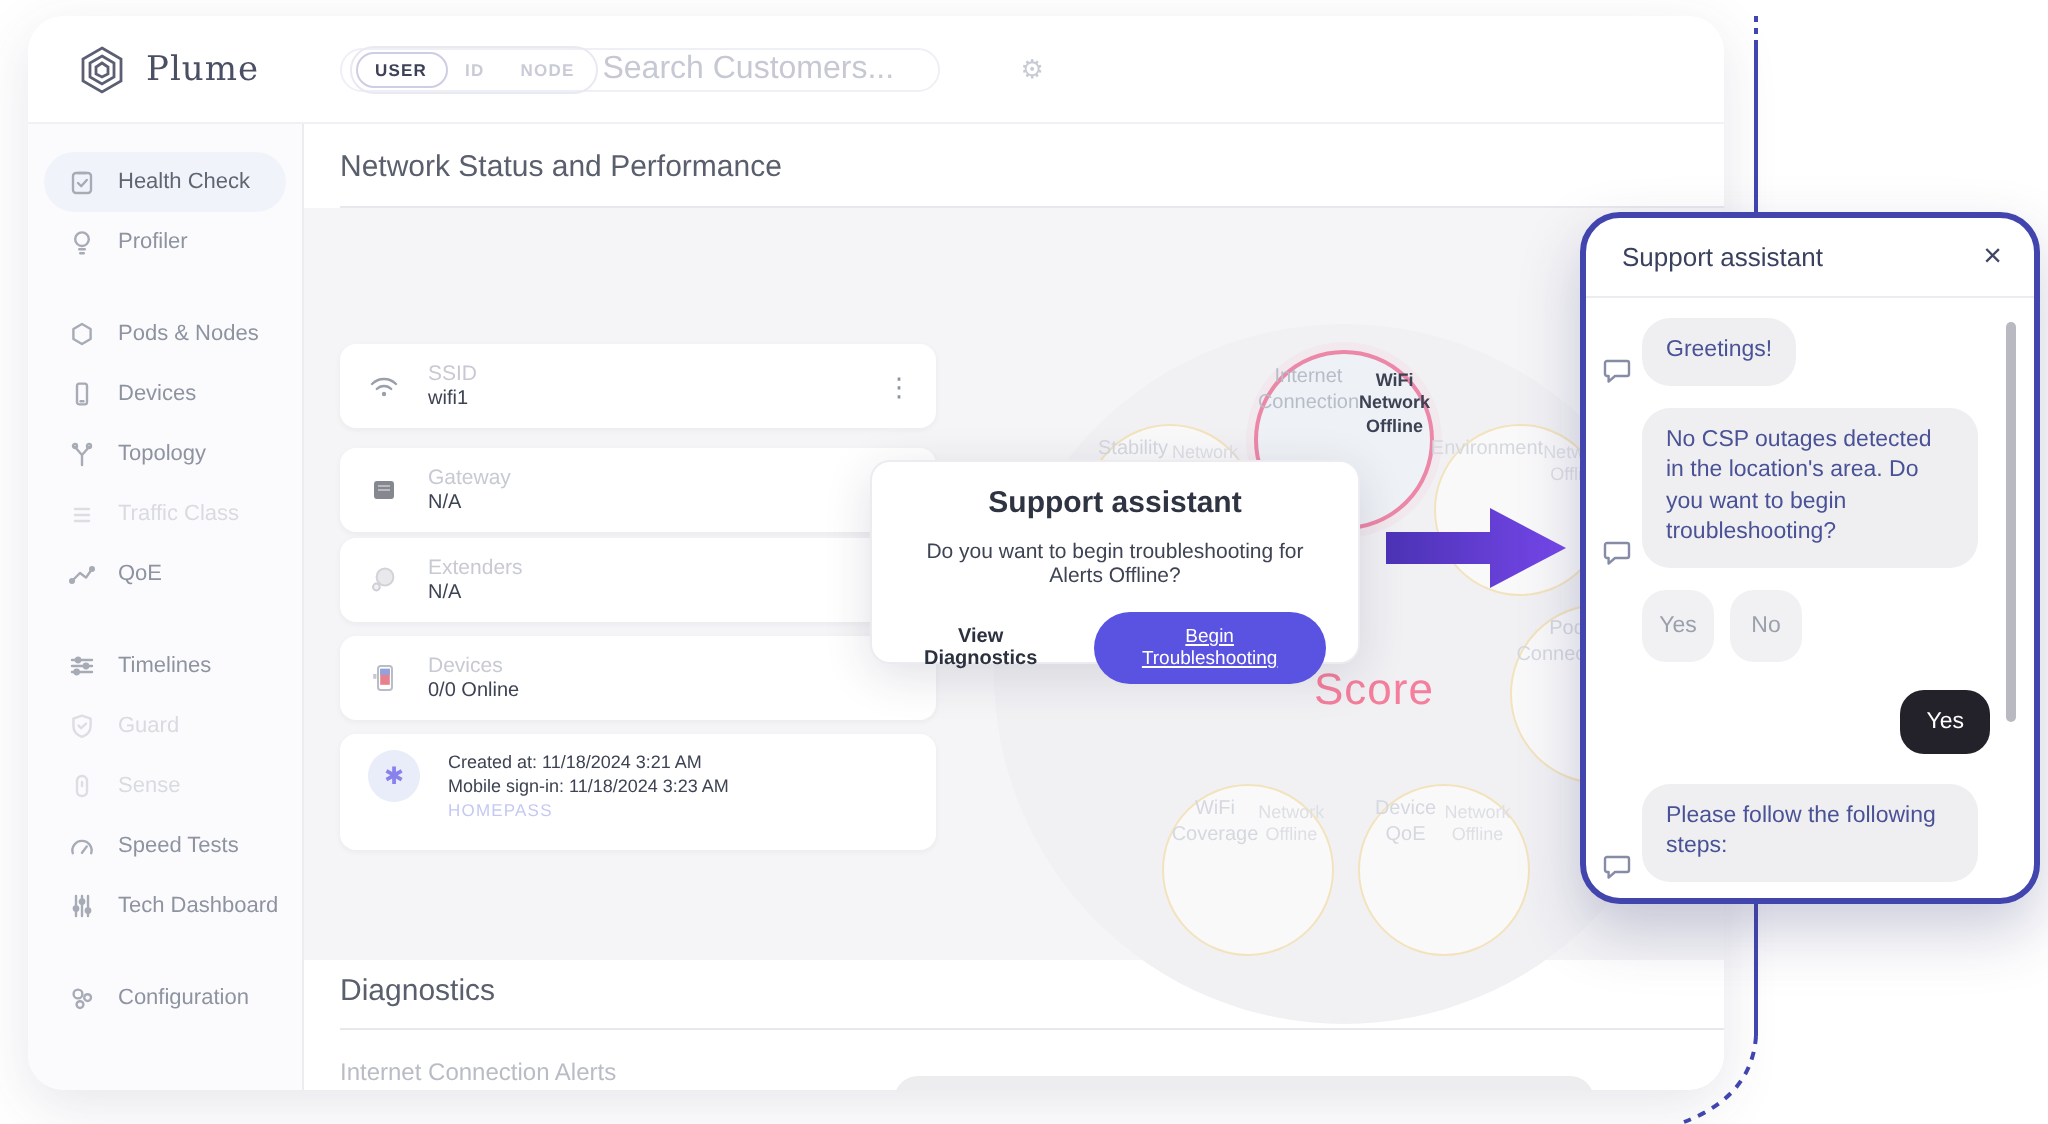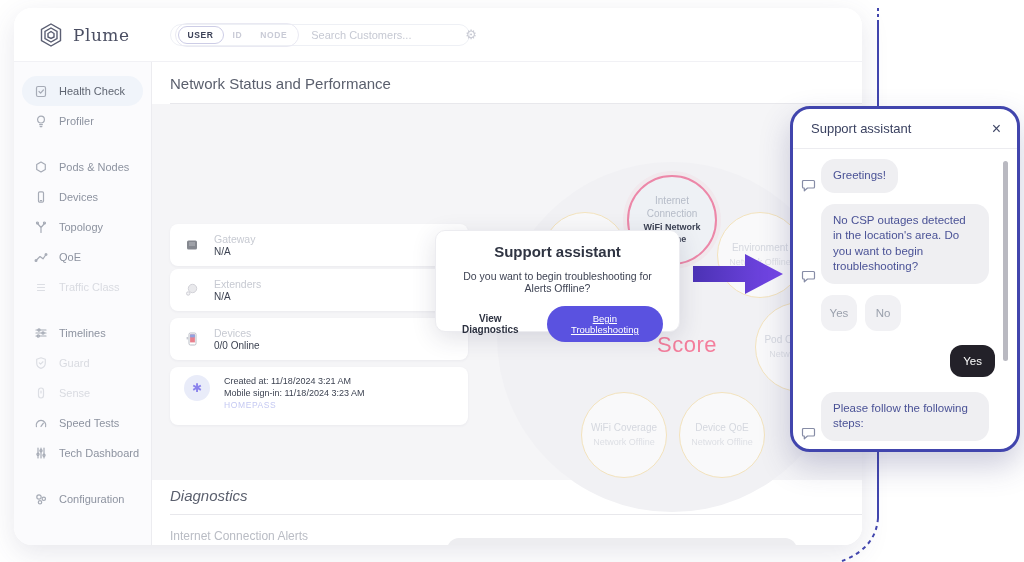--- a/index.html
+++ b/index.html
@@ -10,45 +10,45 @@
   .window { position:absolute; left:14px; top:8px; width:848px; height:537px;
     background:#fff; border-radius:18px; box-shadow:0 8px 28px rgba(70,70,110,.13);
     overflow:hidden; }
 
   
   .topbar { position:absolute; left:0; top:0; right:0; height:54px; display:flex;
     align-items:center; padding-left:24px; background:#fff; border-bottom:1px solid #f1f1f5; }
   .brand { display:flex; align-items:center; gap:9px; }
   .brand-name { font-family:"DejaVu Serif", serif; font-size:17px; color:#4b4f63; letter-spacing:.5px; }
   .search-pill { margin-left:40px; display:flex; align-items:center; height:22px; width:300px;
-    border:1px solid #eef0f5; border-radius:999px; padding:0 10px 0 4px; gap:12px; background:#fff; }
+    border:1px solid #eef0f5; border-radius:999px; padding:0 10px 0 4px; gap:2px; background:#fff; }
   .tab-group { display:flex; align-items:center; border:1px solid #e9e9f2; border-radius:999px; padding:2px; }
   .tab-user { background:#fff; border:1px solid #cdcde6; border-radius:999px; padding:3px 9px;
     font-size:8.5px; font-weight:700; letter-spacing:.6px; color:#3d4258; }
   .tab-dim { font-size:8.5px; font-weight:600; letter-spacing:.6px; color:#c9cbd6; padding:0 9px; }
-  .search-input { flex:1; border:none; outline:none; font-size:11px; color:#474c5a; background:transparent; }
+  .search-input { flex:1; border:none; outline:none; font-size:16px; color:#474c5a; background:transparent; }
   .search-input::placeholder { color:#c6c9d3; }
   .gear-glyph { font-size:13px; color:#c9cbd4; }
 
   
   .sidebar { position:absolute; left:0; top:54px; bottom:0; width:138px;
     background:#fbfbfd; border-right:1px solid #ececf0; padding-top:14px; }
   .side-item { height:30px; display:flex; align-items:center; gap:11px; margin:0 8px;
     padding-left:12px; font-size:11px; color:#8d93a0; border-radius:999px; cursor:pointer; }
   .side-item.active { background:#f0f4fa; color:#5f6571; }
   .side-item.disabled { color:#d9dbe1; }
   .side-item svg { flex:0 0 14px; }
   .gap-top { margin-top:16px; }
   .icon-stroke { fill:none; stroke:#a6abb6; stroke-width:1.2; stroke-linecap:round; stroke-linejoin:round; }
   .disabled .icon-stroke { stroke:#dcdee4; }
 
   
   .main { position:absolute; left:138px; top:54px; right:0; bottom:0; background:#fff; }
   .sec-title { position:absolute; left:18px; font-size:15px; color:#5a5f6d; }
-  .t1 { top:13px; } .t2 { top:425px;font-style:italic; }
+  .t1 { top:13px; } .t2 { top:425px; }
   .rule { position:absolute; left:18px; right:0; height:1px; background:#e8e8ec; }
   .r1 { top:41px; } .r2 { top:452px; }
   .sub-label { position:absolute; left:18px; top:467px; font-size:12px; color:#b9bcc4; }
   .band { position:absolute; left:0; top:42px; right:0; height:376px; background:#f5f5f7; }
   .bottom-pill { position:absolute; left:295px; top:476px; width:350px; height:24px;
     background:#ededf0; border-radius:14px; }
 
   
   .card { position:absolute; left:18px; width:298px; background:#fff; border-radius:8px;
     box-shadow:0 1px 3px rgba(40,40,80,.05); display:flex; align-items:center;
@@ -60,22 +60,22 @@
   .card-line  { font-size:9px; color:#3d4352; line-height:1.35; }
   .card-badge { font-size:8.5px; letter-spacing:.6px; color:#c5c9f2; margin-top:1px; }
   .kebab { margin-left:auto; color:#8d93a0; font-size:13px; letter-spacing:0; cursor:pointer; }
   .abc-avatar { width:26px; height:26px; border-radius:50%; background:#e9ecf9; color:#8a82ec;
     font-size:12px; display:flex; align-items:center; justify-content:center; flex:0 0 26px; }
   .card-body { flex:1; }
 
   
   .viz-bg { position:absolute; left:345px; top:58px; width:350px; height:350px;
     border-radius:50%; background:#f1f1f4; }
-  .bubble { position:absolute; border-radius:50%; display:flex; flex-direction:column;
-    align-items:center; justify-content:center; text-align:center; padding:6px; cursor:pointer; }
+  .bubble { position:absolute; border-radius:50%; display:flex; flex-direction:row;
+    align-items:flex-start; justify-content:center; text-align:center; padding:6px; cursor:pointer; }
   .bubble .bt { font-size:10px; line-height:1.25; }
   .bubble .bs { font-size:9px;  line-height:1.25; margin-top:2px; }
   .b-alert { left:475px; top:71px; width:90px; height:90px; background:#eef1f5;
     border:2px solid #ec87a8; box-shadow:0 0 0 4px rgba(236,135,168,.08); }
   .b-alert .bt { color:#b6bcc8; } .b-alert .bs { color:#3c4254; font-weight:700; font-size:9px; }
   .b-warn { width:86px; height:86px; background:rgba(255,255,255,.55); border:1.5px solid #f3e3bd; }
   .b-warn .bt { color:#d5d8df; } .b-warn .bs { color:#dddfe4; }
   .b-stability{left:390px; top:108px;} .b-environment{left:565px; top:108px;}
   .b-pod{left:603px; top:198px; width:90px; height:90px;}
   .b-wifi{left:429px; top:288px;} .b-qoe{left:527px; top:288px;}
@@ -186,37 +186,37 @@
     <div class="side-item">
       <svg width="14" height="14" viewBox="0 0 14 14">
           <g class="icon-stroke">
             <path d="M7 12.5 V7.5 M7 7.5 L3.5 3.5 M7 7.5 L10.5 3.5"></path>
             <circle cx="3.5" cy="3" r="1"></circle>
             <circle cx="10.5" cy="3" r="1"></circle>
           </g>
         </svg>
       <span>Topology</span>
     </div>
+    <div class="side-item disabled">
+      <svg width="14" height="14" viewBox="0 0 14 14">
+          <g class="icon-stroke">
+            <path d="M3.5 4.5 h7 M3.5 7.5 h7 M3.5 10.5 h7"></path>
+          </g>
+        </svg>
+      <span>Traffic Class</span>
+    </div>
     <div class="side-item">
       <svg width="14" height="14" viewBox="0 0 14 14">
           <g class="icon-stroke">
             <path d="M2 10.5 L6 6.5 L9 8.8 L12 4.5"></path>
             <circle cx="2" cy="10.5" r=".9"></circle>
             <circle cx="12" cy="4.5" r=".9"></circle>
           </g>
         </svg>
       <span>QoE</span>
-    </div>
-    <div class="side-item disabled">
-      <svg width="14" height="14" viewBox="0 0 14 14">
-          <g class="icon-stroke">
-            <path d="M3.5 4.5 h7 M3.5 7.5 h7 M3.5 10.5 h7"></path>
-          </g>
-        </svg>
-      <span>Traffic Class</span>
     </div>
     <div class="side-item gap-top">
       <svg width="14" height="14" viewBox="0 0 14 14">
           <g class="icon-stroke">
             <path d="M2 4 h10 M2 7 h10 M2 10 h10"></path>
             <circle cx="5" cy="4" r="1.1"></circle>
             <circle cx="9" cy="7" r="1.1"></circle>
             <circle cx="4.3" cy="10" r="1.1"></circle>
           </g>
         </svg>
@@ -299,20 +299,33 @@
       <div class="bubble b-warn b-wifi">
         <div class="bt">WiFi Coverage</div>
         <div class="bs">Network Offline</div>
       </div>
       <div class="bubble b-warn b-qoe">
         <div class="bt">Device QoE</div>
         <div class="bs">Network Offline</div>
       </div>
       <div class="score">Score</div>
 
+      <div class="card c1">
+        <svg width="16" height="16" viewBox="0 0 16 16">
+            <g fill="none" stroke="#9aa0ab" stroke-width="1.2" stroke-linecap="round">
+              <path d="M2 7 a8.4 8.4 0 0 1 12 0 M4.4 9.5 a5 5 0 0 1 7.2 0"></path>
+            </g>
+            <circle cx="8" cy="12" r="1.1" fill="#9aa0ab"></circle>
+          </svg>
+        <div class="card-body">
+          <div class="card-label">SSID</div>
+          <div class="card-value">wifi1</div>
+        </div>
+        <span class="kebab">⋮</span>
+      </div>
       <div class="card c2">
         <svg width="16" height="16" viewBox="0 0 16 16">
             <rect x="3" y="3.5" width="10" height="9" rx="1.5" fill="#85888f"></rect>
             <path d="M5 6 h6 M5 8 h6" stroke="#b9bbc1" stroke-width="1"></path>
           </svg>
         <div class="card-body">
           <div class="card-label">Gateway</div>
           <div class="card-value">N/A</div>
         </div>
       </div>

